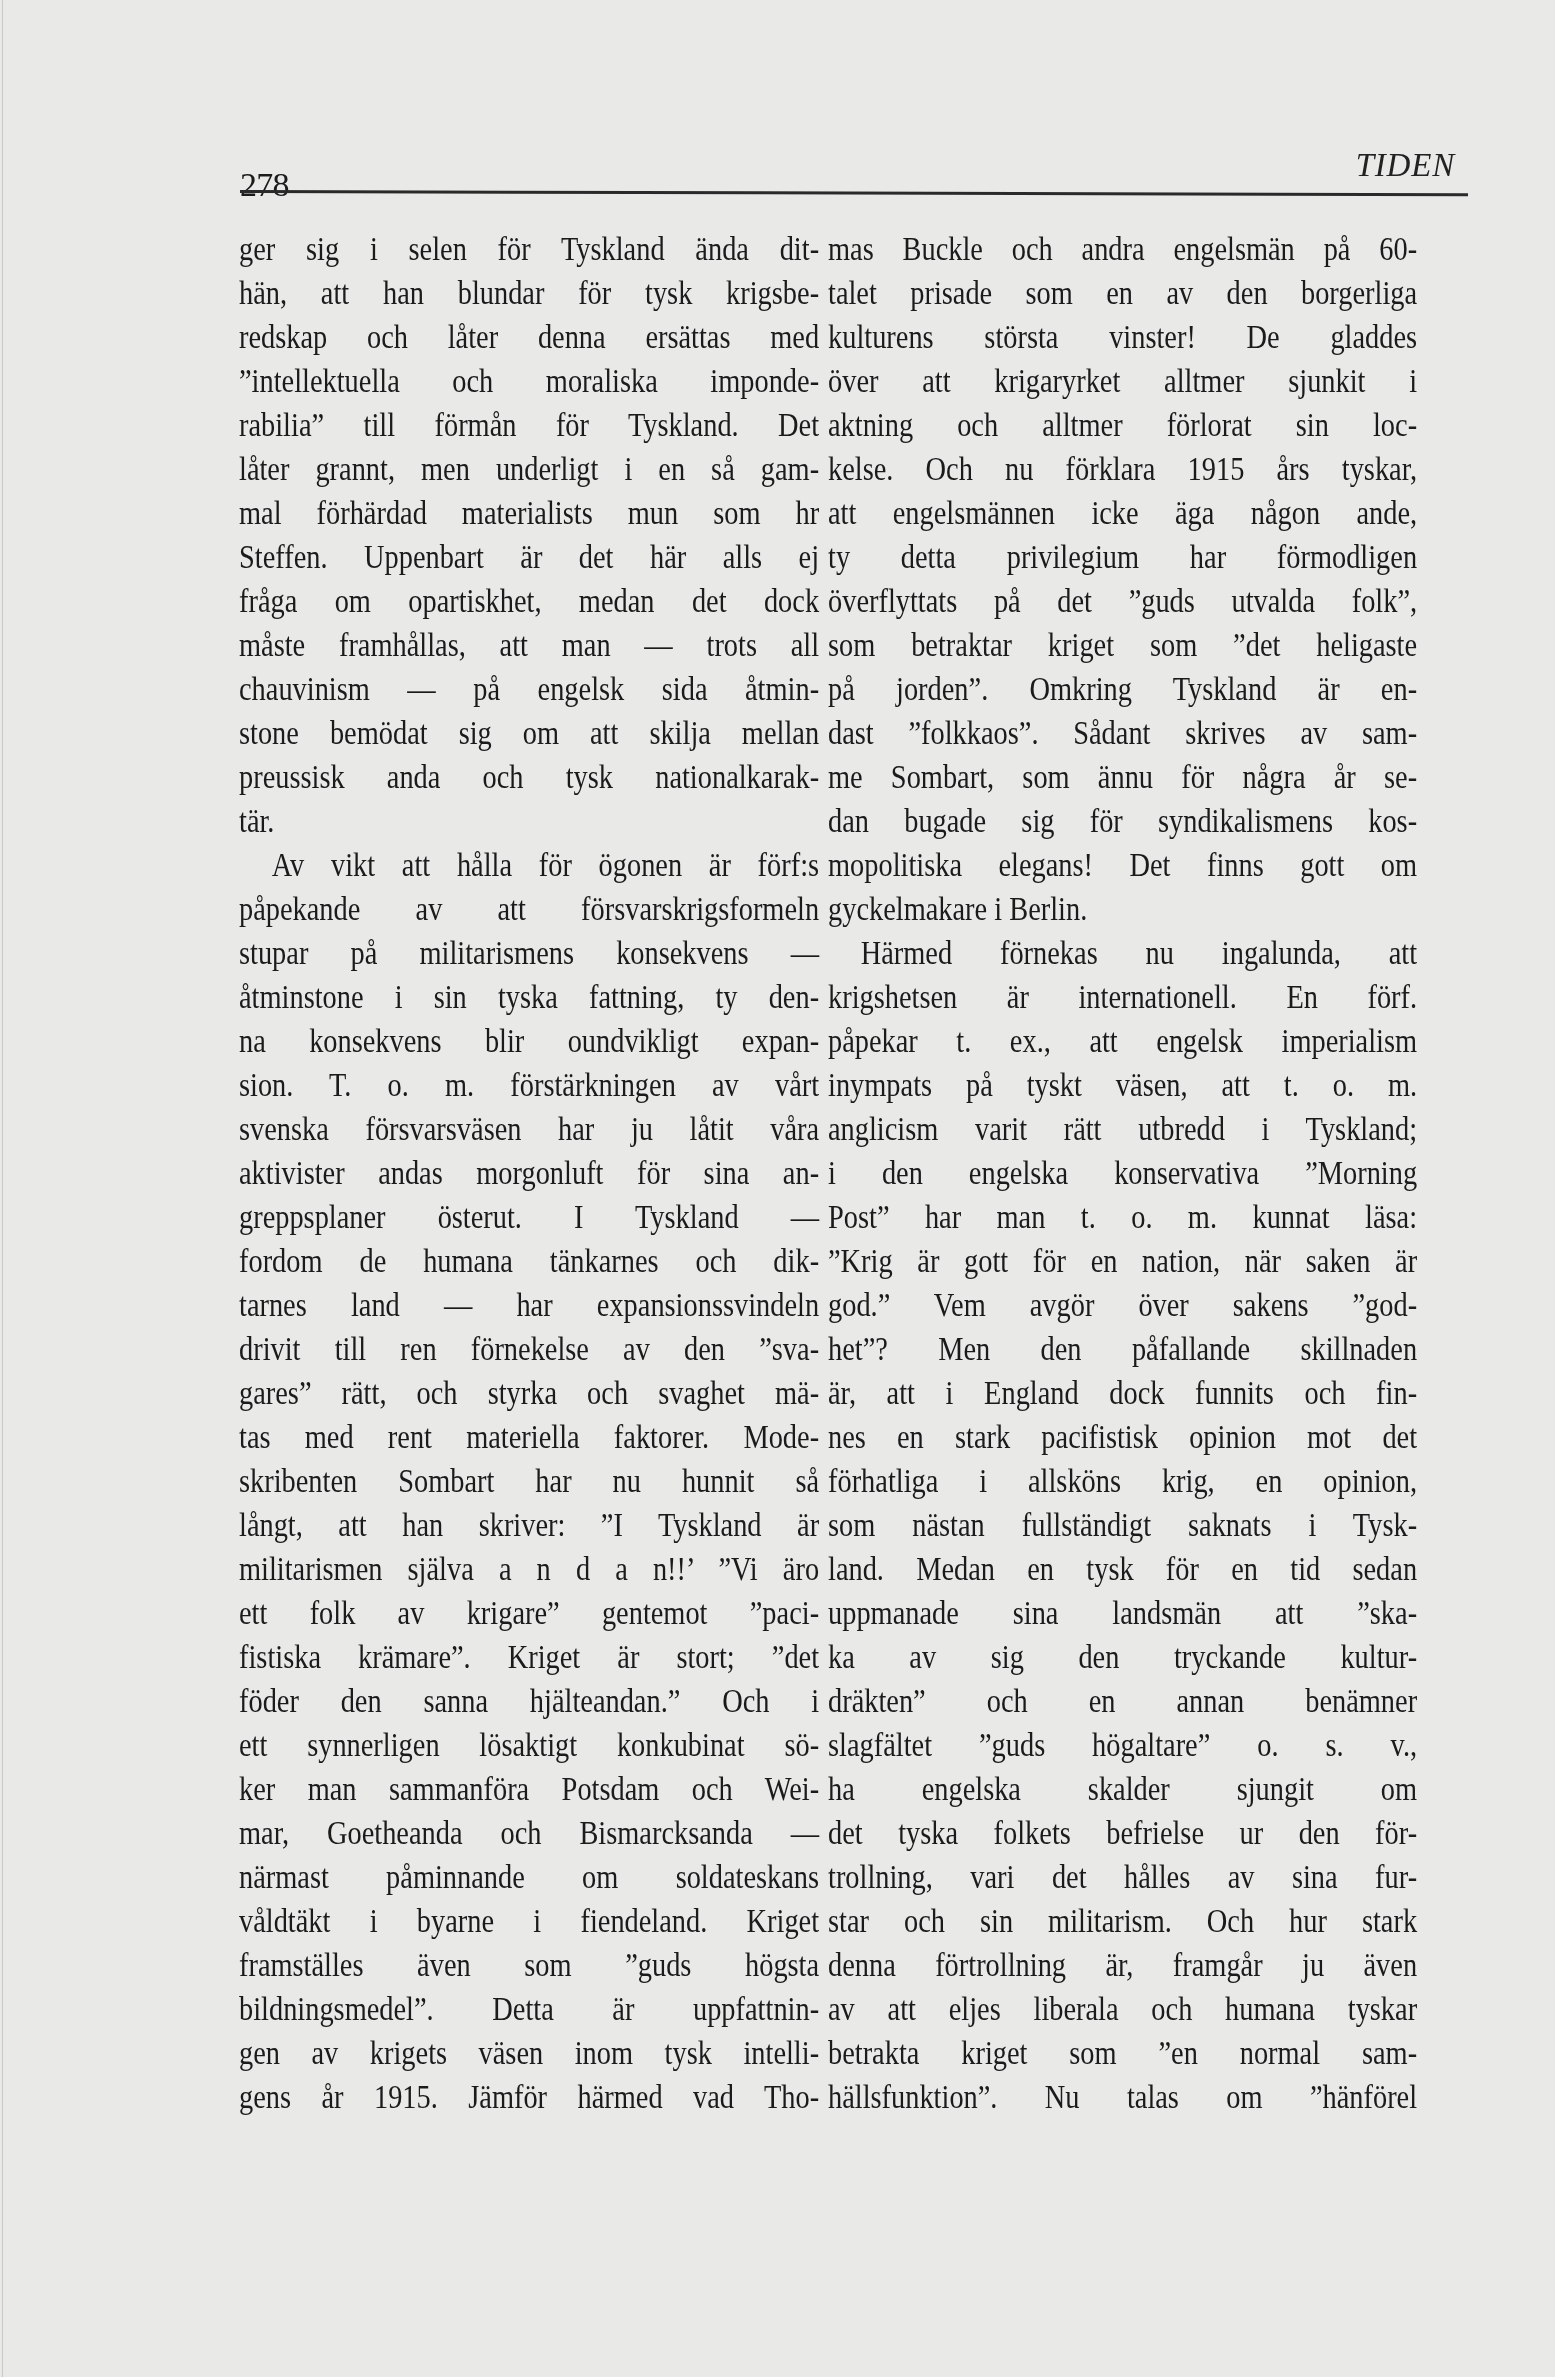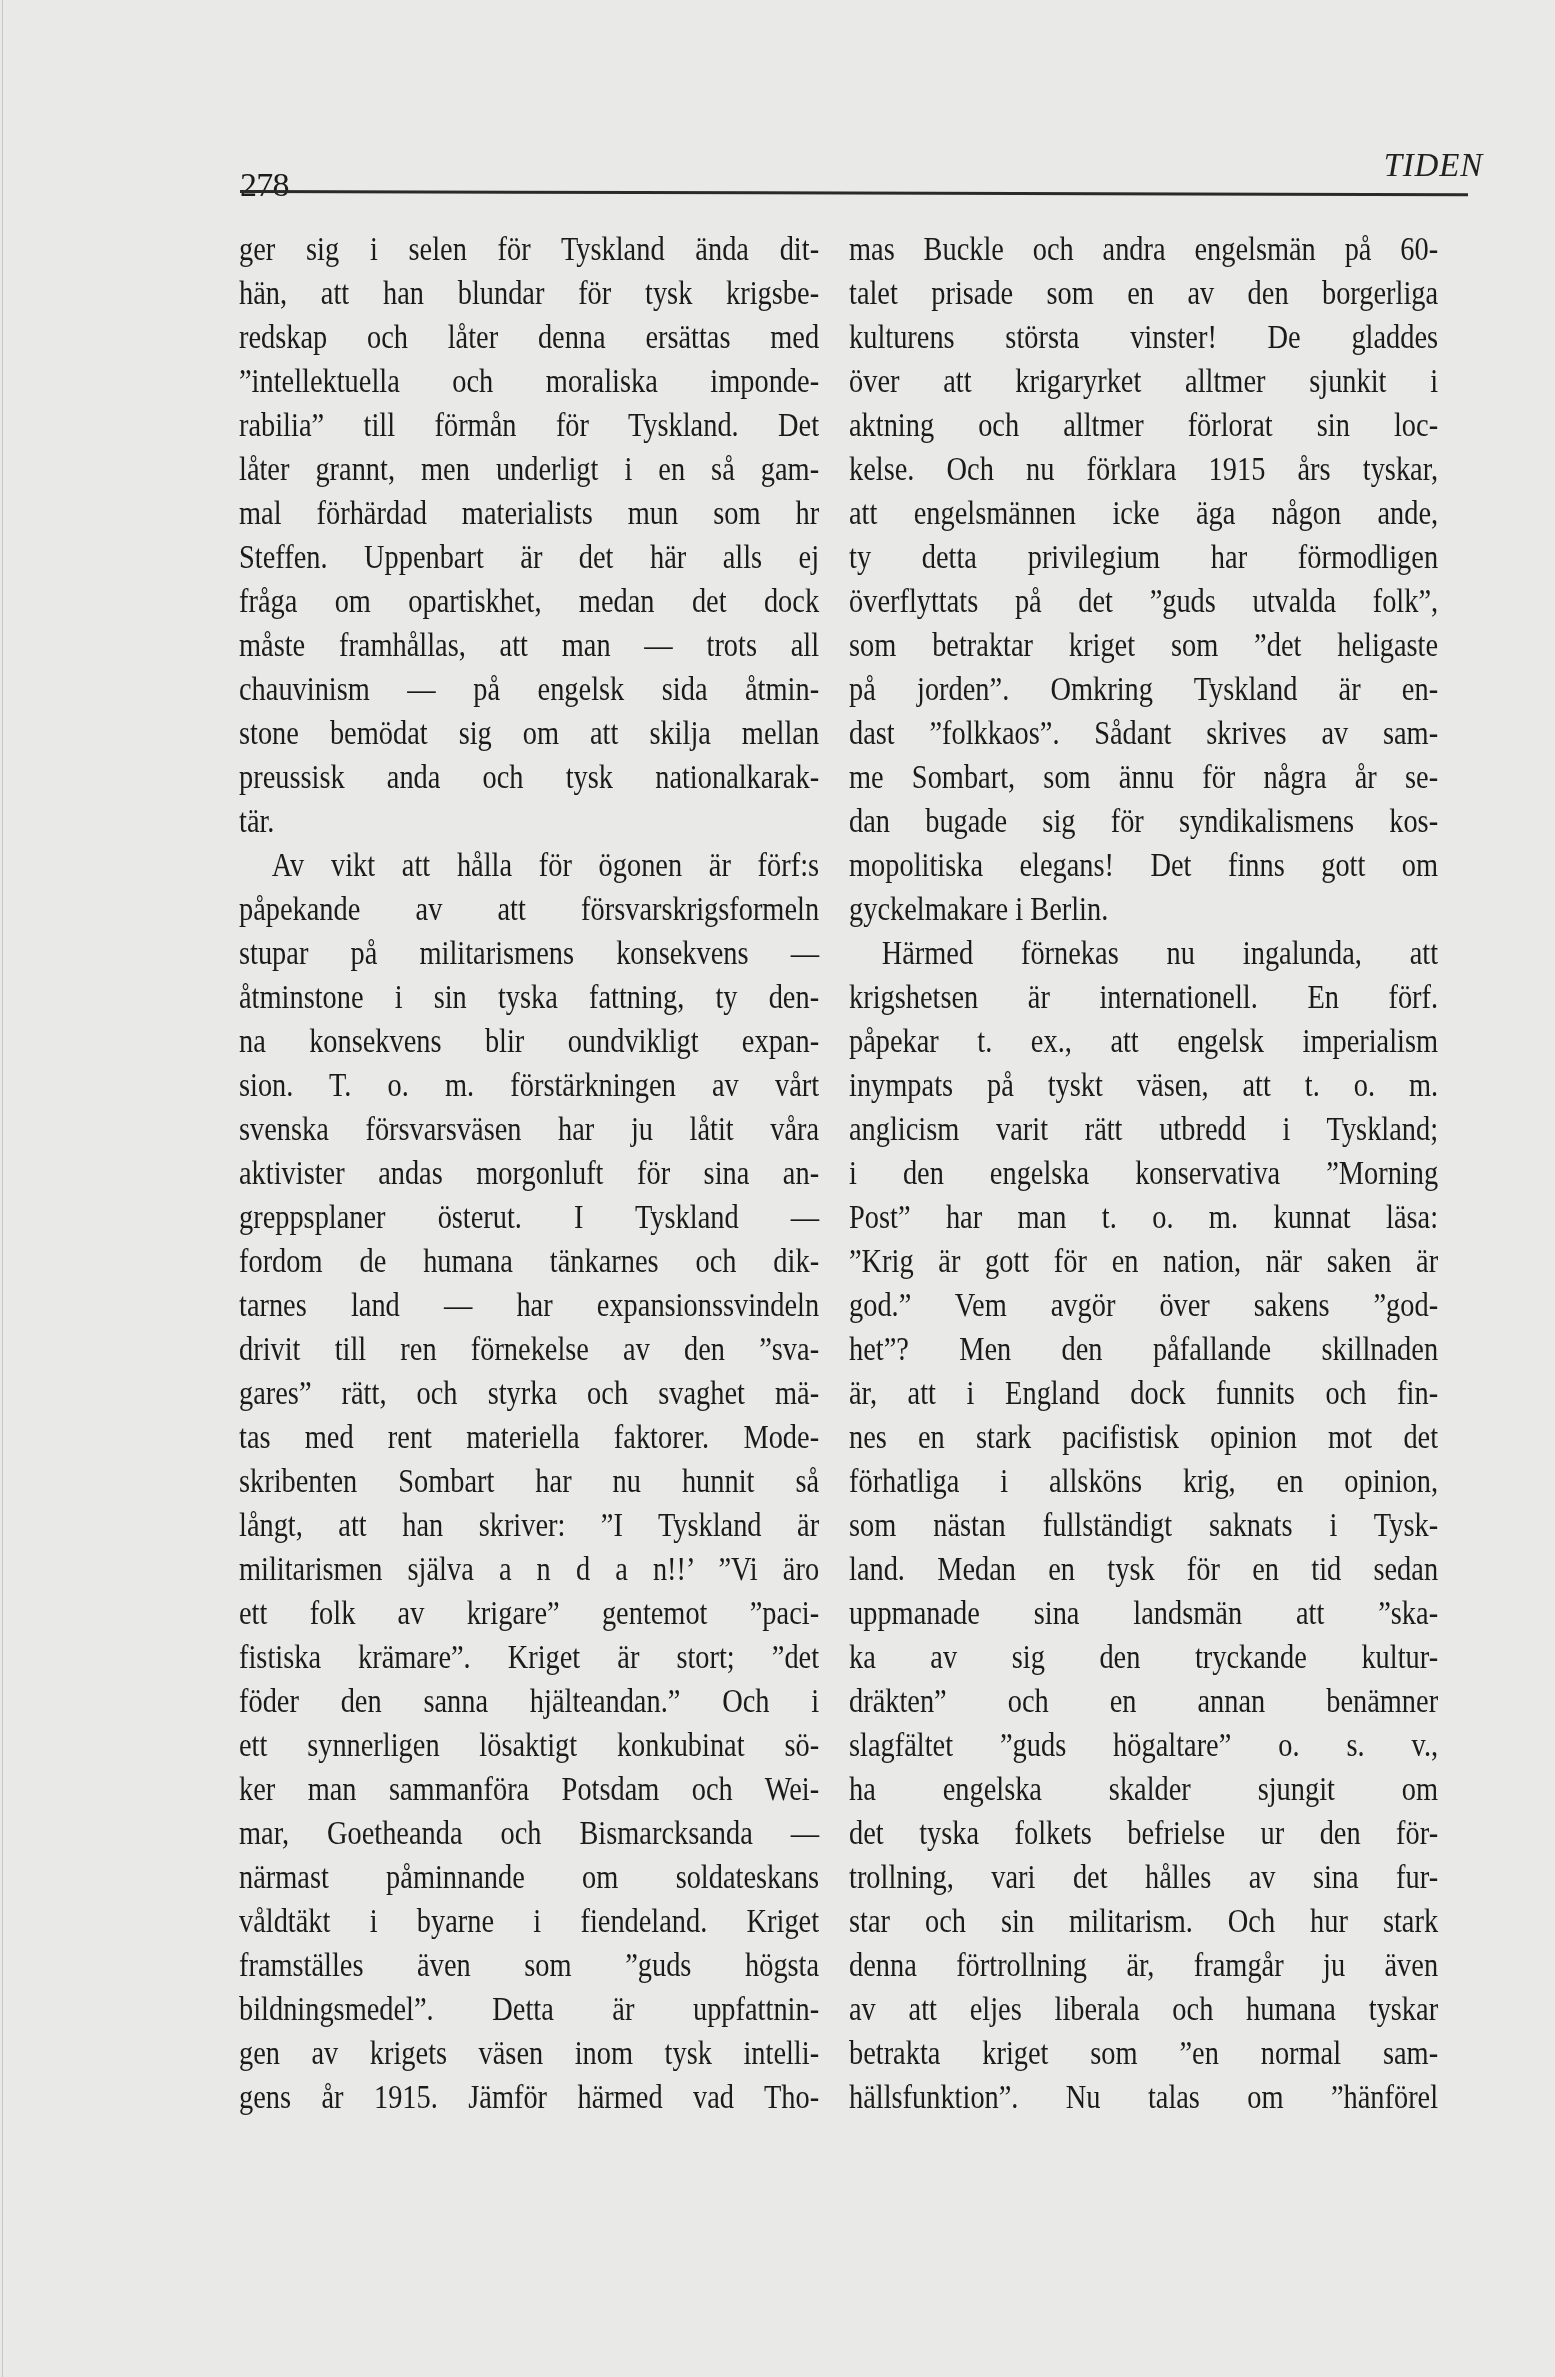--- a/index.html
+++ b/index.html
@@ -12,34 +12,34 @@
   }
   .page-edge {
     position: absolute; left: 1.6px; top: 0; width: 1.6px; height: 2377px;
     background: #c8c8c8;
   }
   .page-number {
     position: absolute; left: 240px; top: 137px;
     font-size: 34px; line-height: 39px; letter-spacing: -0.8px; margin-top: 28px;
   }
   .running-title {
-    position: absolute; right: 72px; top: 146px;
+    position: absolute; right: 100px; top: 146px;
     font-size: 33px; line-height: 39px; font-style: italic; letter-spacing: 0.8px;
     color: #222;
   }
   .header-rule {
     position: absolute; left: 240px; top: 190px; width: 1228px; height: 2.5px;
     background: #2a2a2a;
     transform: rotate(0.15deg); transform-origin: left center;
   }
   .column {
     position: absolute; top: 227px;
   }
   .col-left { left: 239px; width: 580px; font-family: Liberation Serif, serif; }
-  .col-right { left: 849px; width: 589px; }
+  .col-right { left: 828px; width: 589px; }
   .line {
     display: block;
     height: 44px; line-height: 44px;
     font-size: 33px;
     white-space: nowrap;
     text-align: justify;
     text-align-last: justify;
     transform: scaleX(0.86);
     transform-origin: left center;
     width: 116.3%;

